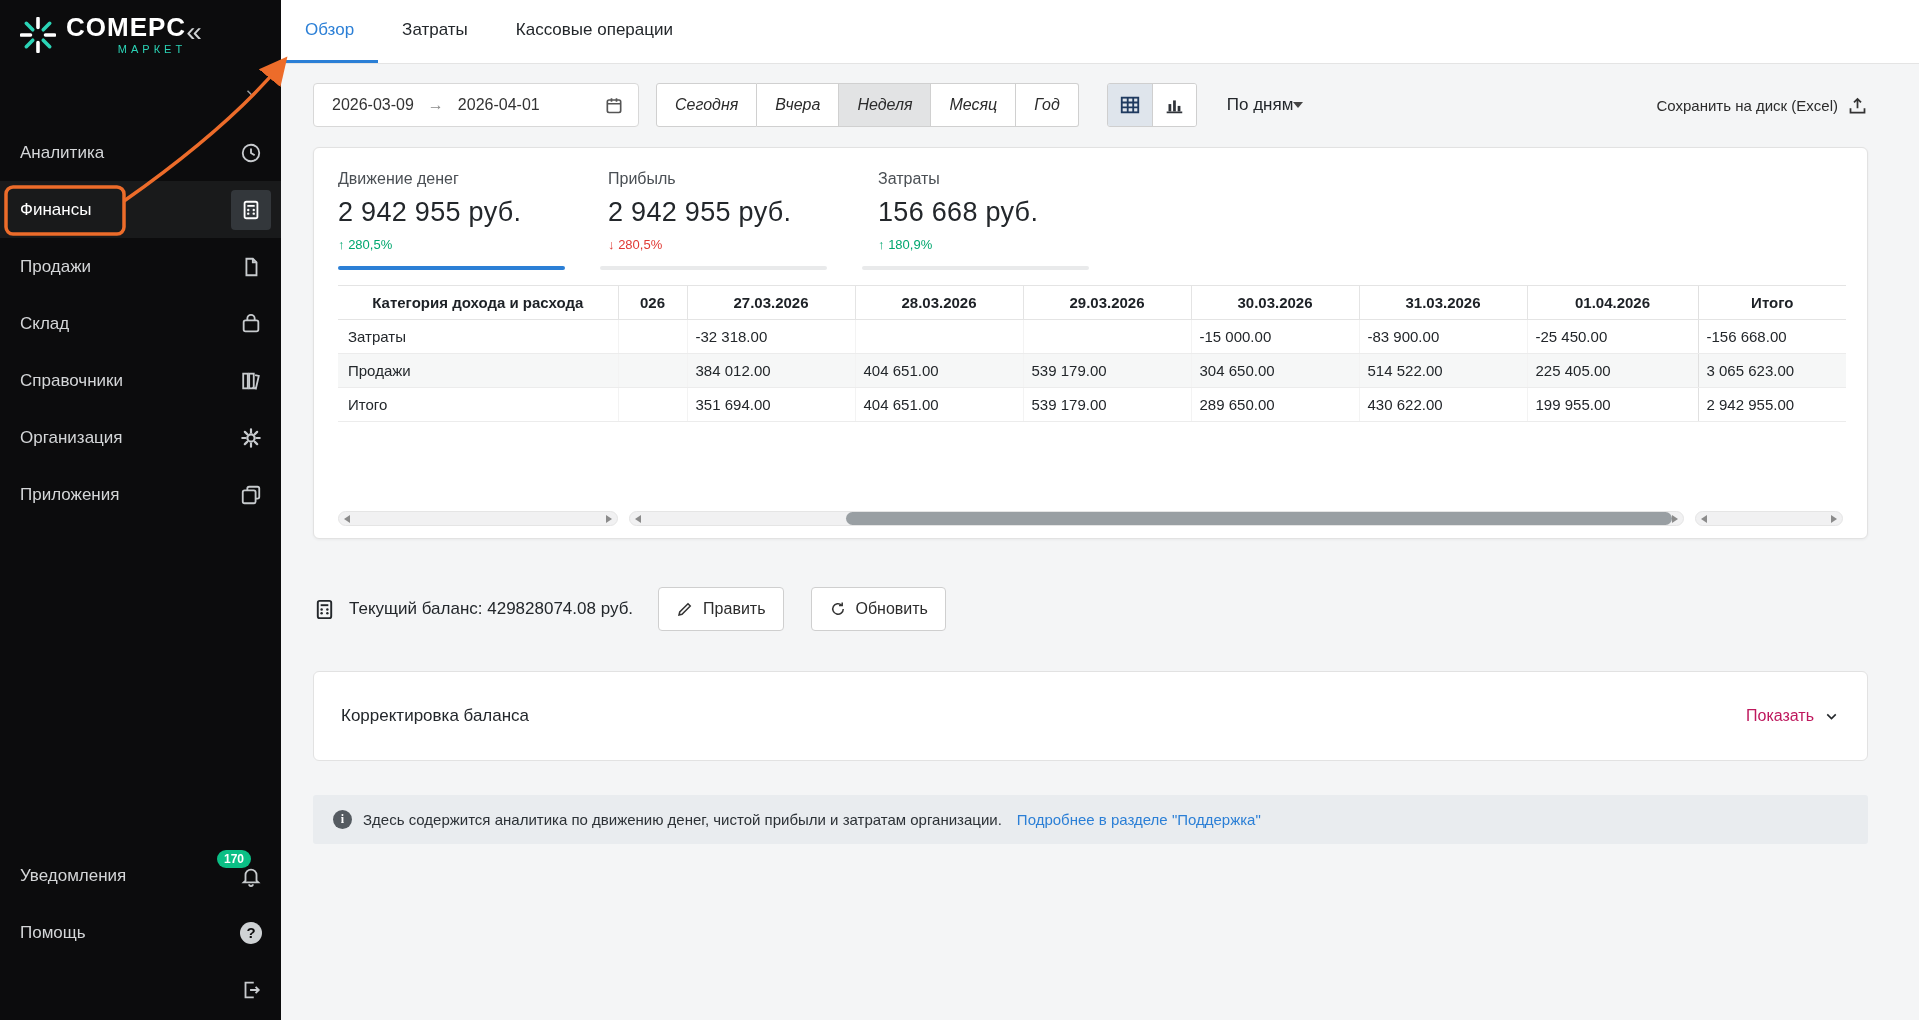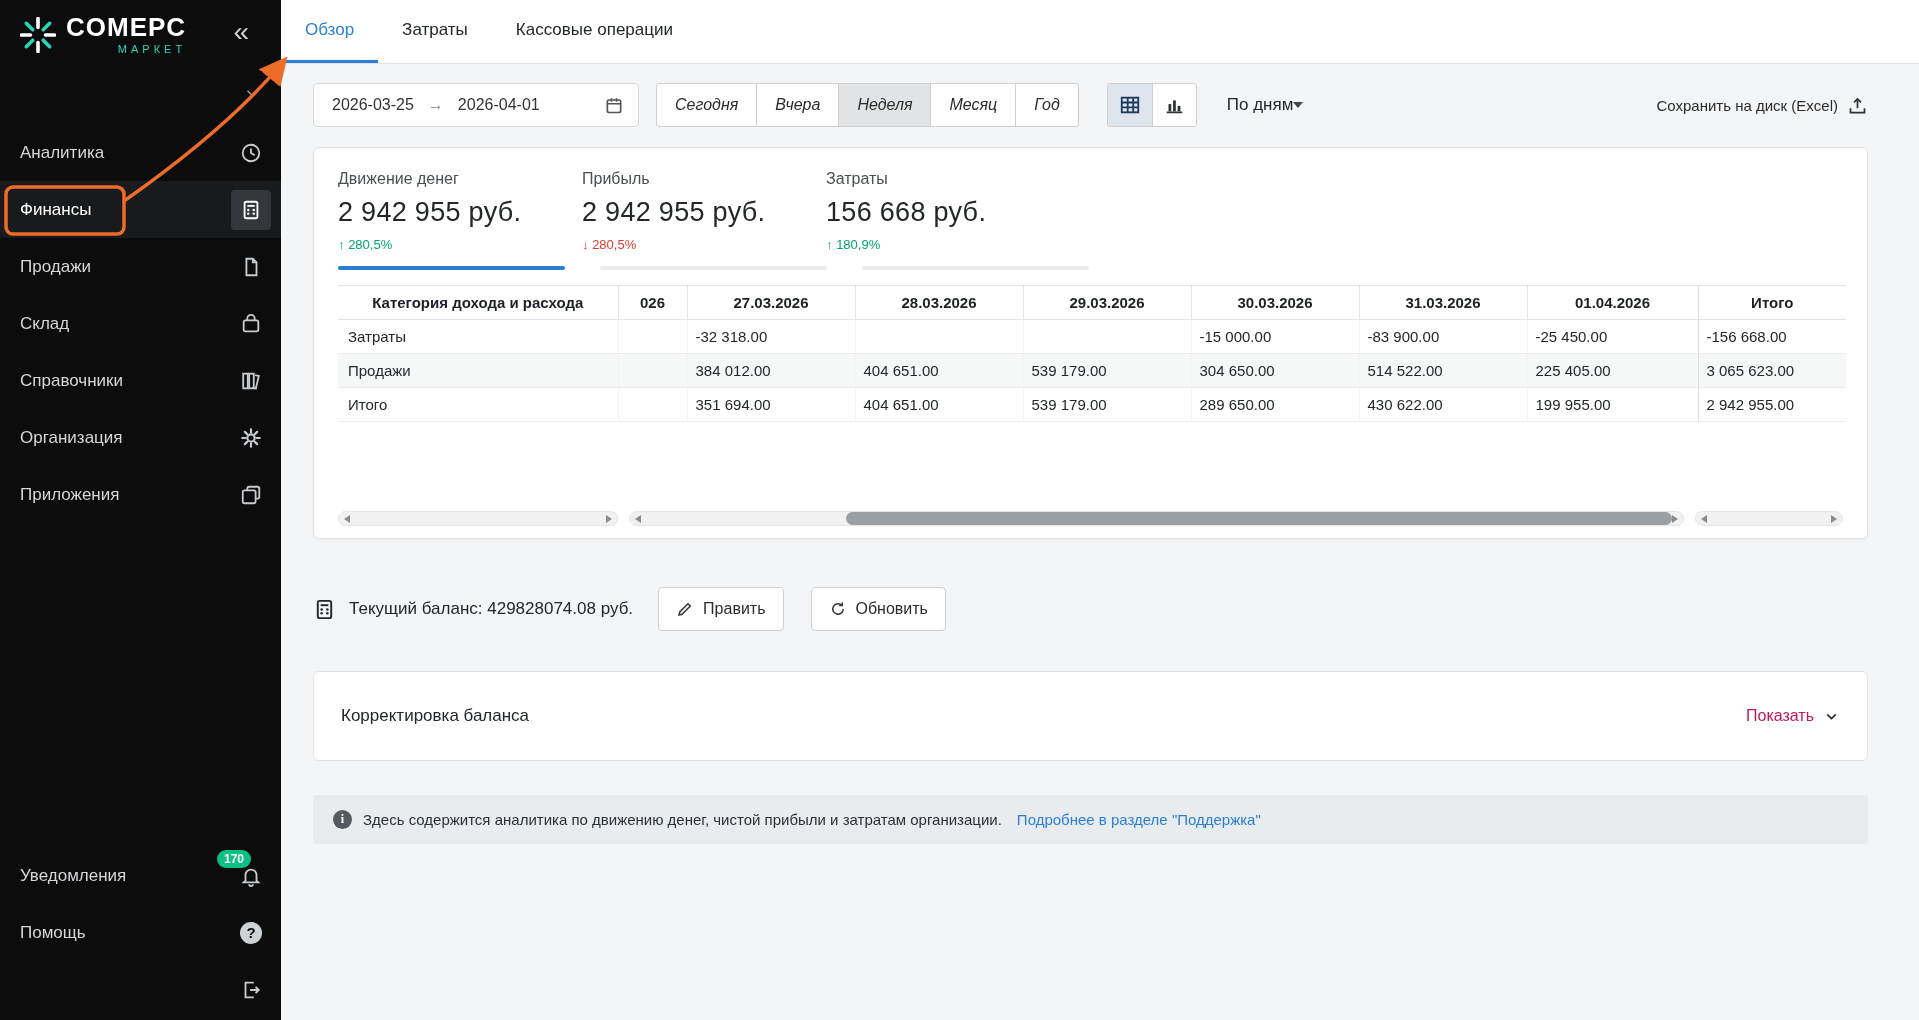--- a/index.html
+++ b/index.html
@@ -2,21 +2,21 @@
 <html><head>
 <meta charset="utf-8">
 <style>
   * { margin:0; padding:0; box-sizing:border-box; }
   html,body { width:1919px; height:1020px; overflow:hidden; }
   body { font-family:"Liberation Sans","DejaVu Sans",sans-serif; background:#f4f5f6; color:#222; }
   .app { position:relative; display:flex; width:100%; height:100%; }
 
   
   .sidebar { position:relative; width:281px; height:100%; background:#0c0c0d; color:#d4d6d8; flex-shrink:0; }
-  .sb-top { display:flex; justify-content:space-between; align-items:flex-start; padding:14px 32px 0 20px; }
+  .sb-top { display:flex; align-items:flex-start; padding:14px 32px 0 20px; }
   .logo { display:flex; gap:10px; align-items:center; }
   .logo-icon svg { width:36px; height:36px; display:block; }
   .logo-title { color:#fff; font-size:26px; font-weight:bold; letter-spacing:1px; line-height:1; }
   .logo-sub { color:#2bd4b6; font-size:11px; letter-spacing:4px; text-align:right; margin-top:3px; }
   .collapse-btn { color:#cfd2d4; font-size:28px; line-height:1; cursor:pointer; margin-top:4px; }
   .sb-chevron { position:absolute; top:84px; right:20px; color:#9aa0a4; }
   .sb-chevron svg { width:18px; height:18px; display:block; }
 
   .sb-menu { position:absolute; top:124px; left:0; right:0; }
   .sb-item { position:relative; display:flex; align-items:center; height:57px; padding:0 20px; font-size:17px; color:#d4d6d8; cursor:pointer; }
@@ -60,21 +60,21 @@
   .vbtn svg { width:22px; height:22px; }
 
   .grouping { display:flex; align-items:center; margin-left:30px; font-size:17px; color:#23272b; cursor:pointer; }
   .caret-down { width:0; height:0; border-left:5px solid transparent; border-right:5px solid transparent; border-top:6px solid #444; }
 
   .export { margin-left:auto; display:flex; align-items:center; gap:9px; font-size:15px; color:#2c2c2c; cursor:pointer; }
   .export svg { width:21px; height:21px; color:#333; }
 
   
   .card { margin-top:20px; background:#fff; border:1px solid #e2e2e2; border-radius:6px; box-shadow:0 1px 3px rgba(0,0,0,.05); height:392px; padding:22px 24px 12px; display:flex; flex-direction:column; }
-  .metrics { display:flex; gap:17px; }
+  .metrics { display:flex; gap:43px; }
   .metric { width:227px; cursor:pointer; }
   .metric-title { font-size:16px; color:#4a4f54; }
   .metric-value { font-size:27px; color:#23272b; margin-top:9px; letter-spacing:.3px; }
   .metric-delta { margin-top:9px; font-size:13px; }
   .metric-delta.up { color:#00a76f; }
   .metric-delta.down { color:#e03a34; }
   .metric-bars { display:flex; gap:35px; margin-top:14px; }
   .mbar { width:227px; height:4px; background:#e9eaeb; border-radius:2px; }
   .mbar.active { background:#2b7fd6; }
 
@@ -247,21 +247,21 @@
     <div class="tabbar">
       <div class="tab active">Обзор</div>
       <div class="tab">Затраты</div>
       <div class="tab">Кассовые операции</div>
     </div>
 
     <div class="content">
 
       <div class="toolbar">
         <div class="datebox">
-          <span>2026-03-25</span>
+          <span>2026-03-09</span>
           <span class="darrow">→</span>
           <span>2026-04-01</span>
           <span class="cal">
             <svg viewBox="0 0 24 24">
                 <rect x="4" y="6" width="16" height="15" rx="2" fill="none" stroke="currentColor" stroke-width="2"></rect>
                 <path d="M4 10.5h16M9 4v4M15 4v4" stroke="currentColor" stroke-width="2" fill="none"></path>
               </svg>
           </span>
         </div>
 

